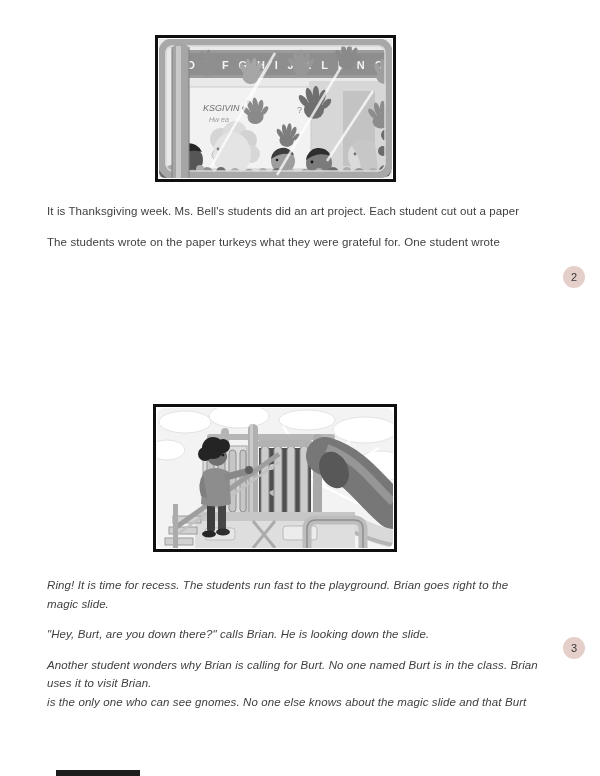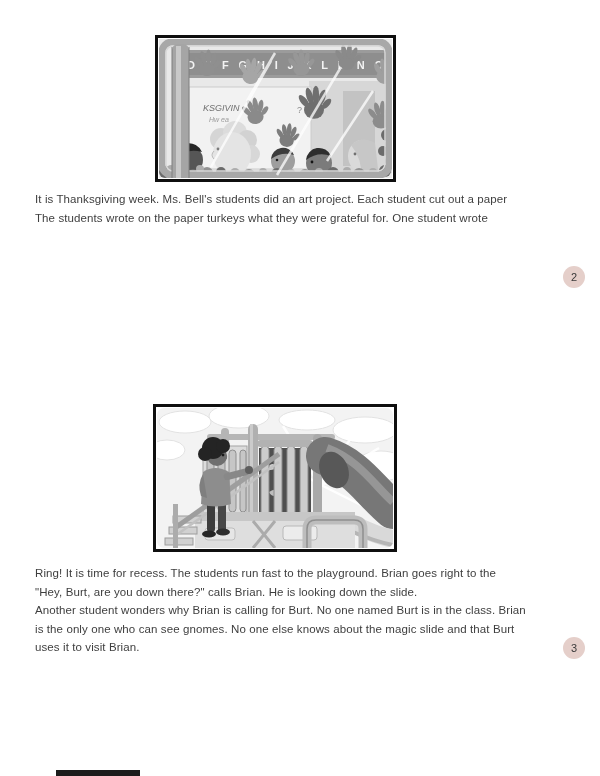--- a/index.html
+++ b/index.html
@@ -18,22 +18,22 @@
   #fig-classroom{left:155px;top:35px;width:241px;height:147px;}
   #fig-playground{left:153px;top:404px;width:244px;height:148px;}
   .figure svg{display:block;}
   .story-text{
     position:absolute;left:35px;
     font-size:11.5px;line-height:18.5px;
     color:#3e3e3e;letter-spacing:0.1px;
     white-space:nowrap;
   }
   #story-block-1{top:190px;}
-  #story-block-2{top:564px;}
-  .story-par{margin:0;}
+  #story-block-2{top:564px;font-style:italic;}
+  .story-par{margin:12px;}
   .badge{
     position:absolute;width:22px;height:22px;border-radius:50%;
     background:#e5cfca;color:#3a3a3a;
     font-size:11px;
     display:flex;align-items:center;justify-content:center;
   }
   #badge-2{left:563px;top:266px;}
   #badge-3{left:563px;top:637px;}
   #next-fig-edge{
     position:absolute;left:56px;top:770px;width:84px;height:6px;
@@ -287,26 +287,27 @@
       <circle cx="56" cy="40" r="11" fill="#242424"></circle>
       <circle cx="48" cy="46" r="7" fill="#242424"></circle>
       <circle cx="66" cy="38" r="7" fill="#242424"></circle>
     </g>
   </svg>
 </div>
 
 <div class="story-text" id="story-block-2">
   <p class="story-par">
     <span style="display:block">Ring! It is time for recess. The students run fast to the playground. Brian goes right to the</span>
+    <span style="display:block">magic slide.</span>
   </p>
   <p class="story-par">
     <span style="display:block">"Hey, Burt, are you down there?" calls Brian. He is looking down the slide.</span>
   </p>
   <p class="story-par">
     <span style="display:block">Another student wonders why Brian is calling for Burt. No one named Burt is in the class. Brian</span>
+    <span style="display:block">uses it to visit Brian.</span>
     <span style="display:block">is the only one who can see gnomes. No one else knows about the magic slide and that Burt</span>
-    <span style="display:block">uses it to visit Brian.</span>
   </p>
 </div>
 
 <div class="badge" id="badge-3">3</div>
 
 <div id="next-fig-edge"></div>
 
 </body></html>

